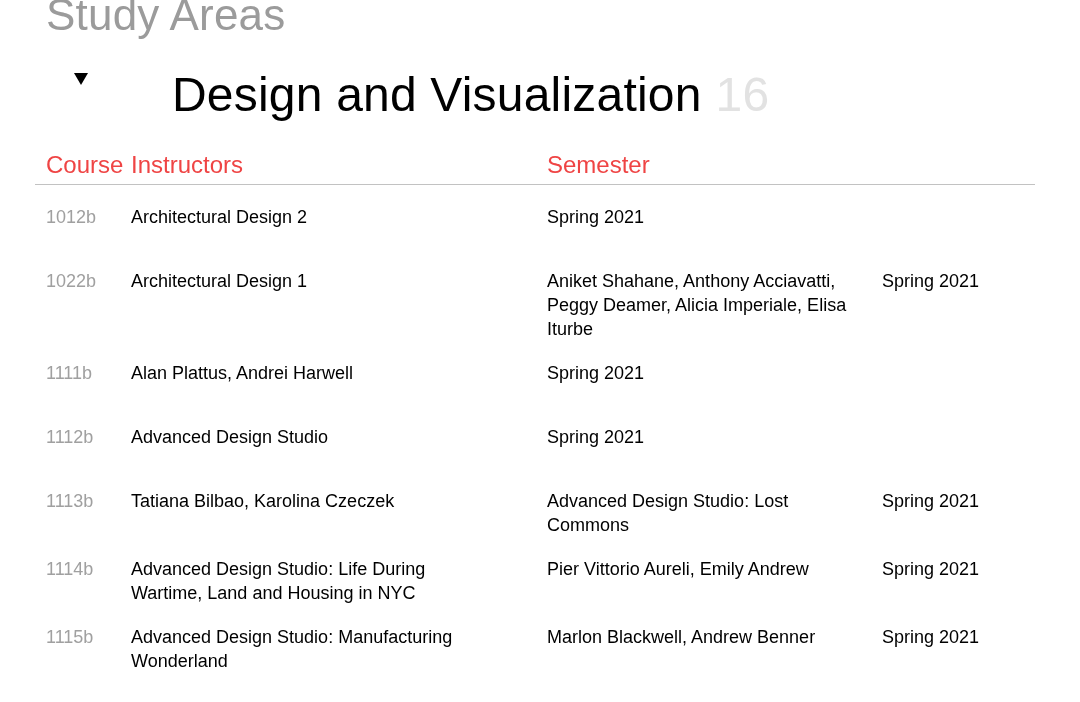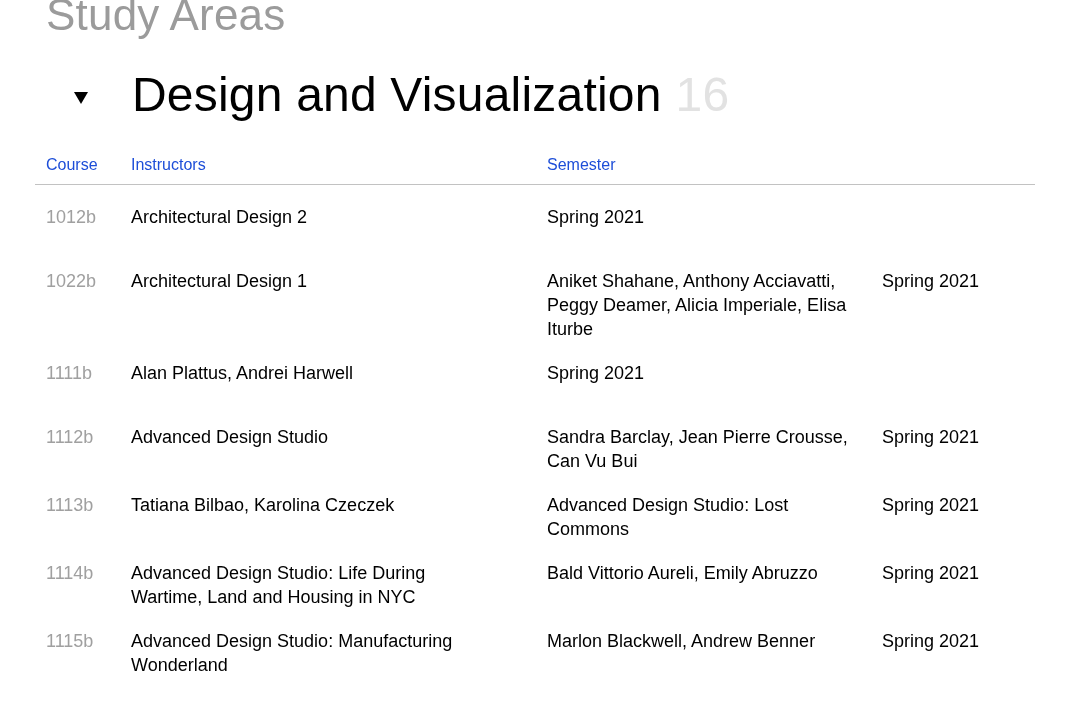--- a/index.html
+++ b/index.html
@@ -21,22 +21,23 @@
     font-weight: 400;
     color: #9b9b9b;
     letter-spacing: 0.2px;
   }
 
   
   .section-header {
     margin-top: 30px;
     padding-left: 74px;
     display: flex;
-    align-items: center;
+    align-items: flex-start;
     cursor: pointer;
+    gap: 40px;
   }
   .tri {
     width: 0;
     height: 0;
     border-left: 7px solid transparent;
     border-right: 7px solid transparent;
     border-top: 12px solid #000000;
     margin-top: 6px;
     flex: 0 0 auto;
   }
@@ -63,22 +64,22 @@
   .trow {
     display: grid;
     grid-template-columns: 85px 416px 335px 164px;
     align-items: start;
   }
   .cell { padding-left: 11px; }
   .cell.title-cell { padding-right: 36px; }
   .cell.instructors-cell { padding-right: 18px; }
 
   .thead {
-    color: #1d4ed8;
-    font-size: 16px;
+    color: #ef4444;
+    font-size: 24px;
     padding-bottom: 7px;
     border-bottom: 1px solid #c2c2c2;
   }
   .body-row {
     padding-top: 20px;
     min-height: 64px;
     cursor: pointer;
   }
   .course-num { color: #a0a0a0; }
 </style>
@@ -117,35 +118,34 @@
 
     <div class="trow body-row">
       <div class="cell course-num">1111b</div>
       <div class="cell instructors-cell">Alan Plattus, Andrei Harwell</div>
       <div class="cell">Spring 2021</div>
     </div>
 
     <div class="trow body-row">
       <div class="cell course-num">1112b</div>
       <div class="cell title-cell">Advanced Design Studio</div>
-      <div class="cell instructors-cell">Sandra Barclay, Jean Pierre Crousse, Can Vu Bui</div>
       <div class="cell">Spring 2021</div>
     </div>
 
     <div class="trow body-row">
       <div class="cell course-num">1113b</div>
       <div class="cell instructors-cell">Tatiana Bilbao, Karolina Czeczek</div>
       <div class="cell title-cell">Advanced Design Studio: Lost Commons</div>
       <div class="cell">Spring 2021</div>
     </div>
 
     <div class="trow body-row">
       <div class="cell course-num">1114b</div>
       <div class="cell title-cell">Advanced Design Studio: Life During Wartime, Land and Housing in NYC</div>
-      <div class="cell instructors-cell">Bald Vittorio Aureli, Emily Abruzzo</div>
+      <div class="cell instructors-cell">Pier Vittorio Aureli, Emily Andrew</div>
       <div class="cell">Spring 2021</div>
     </div>
 
     <div class="trow body-row">
       <div class="cell course-num">1115b</div>
       <div class="cell title-cell">Advanced Design Studio: Manufacturing Wonderland</div>
       <div class="cell instructors-cell">Marlon Blackwell, Andrew Benner</div>
       <div class="cell">Spring 2021</div>
     </div>
 

